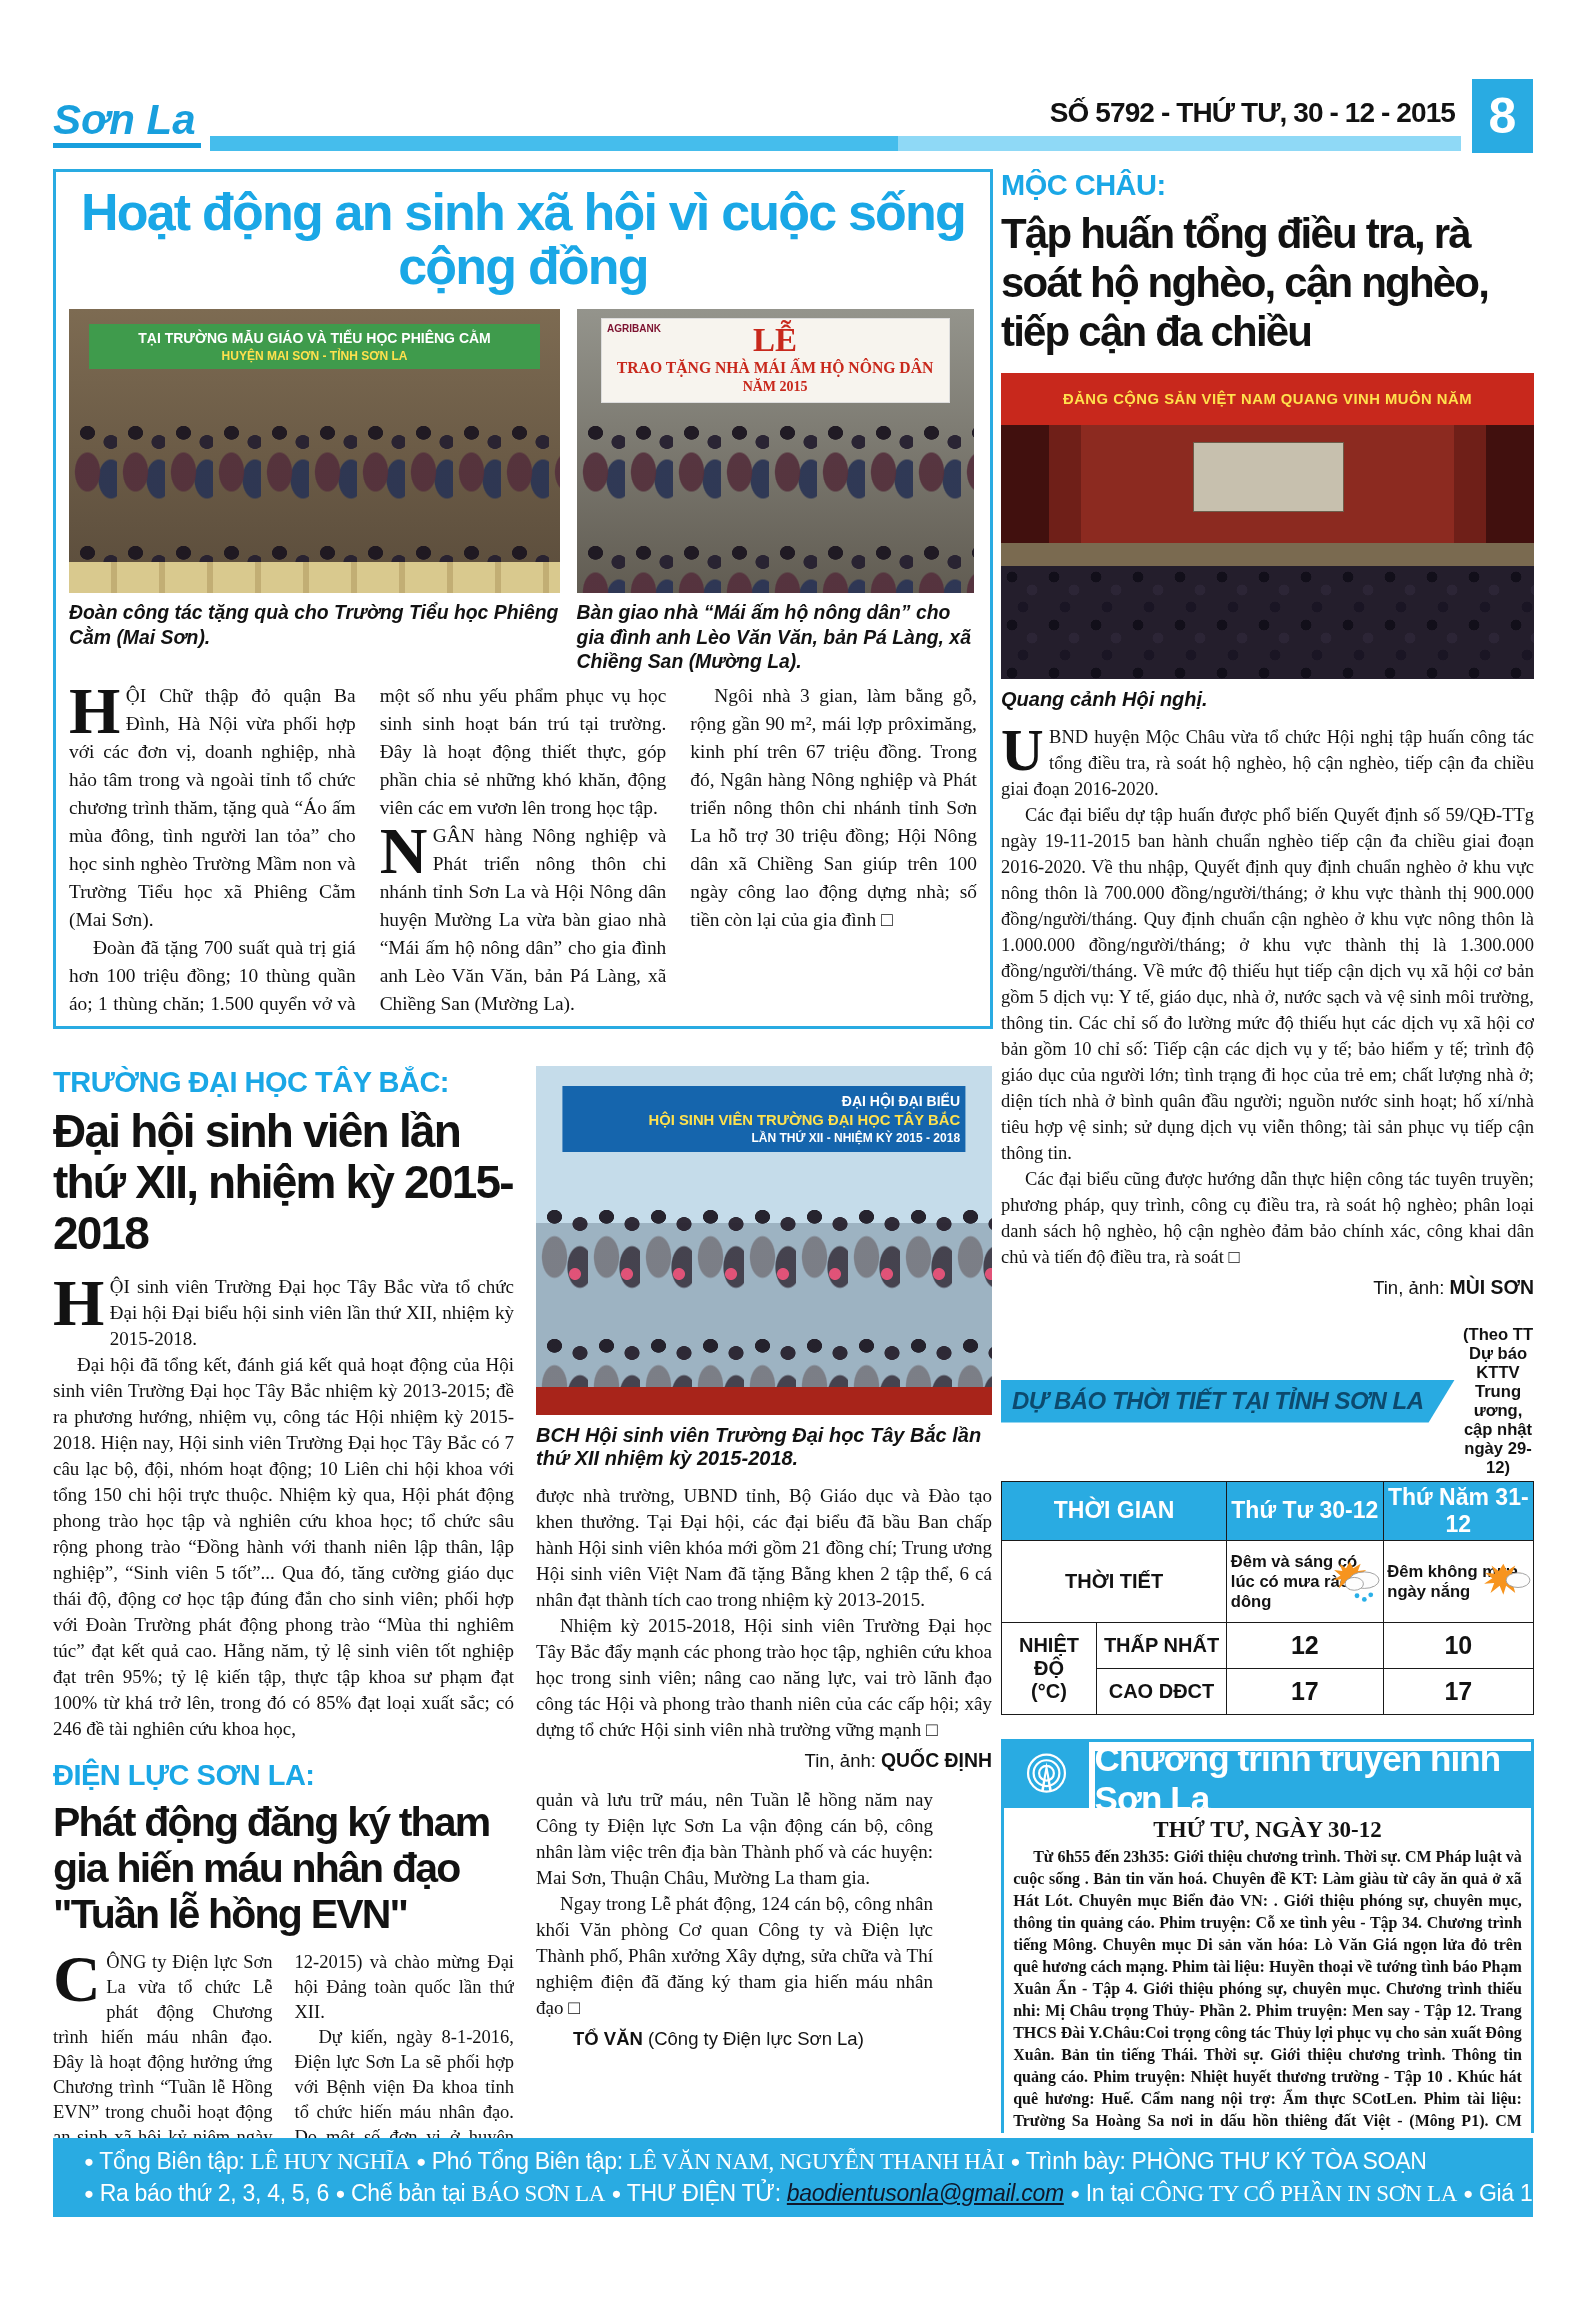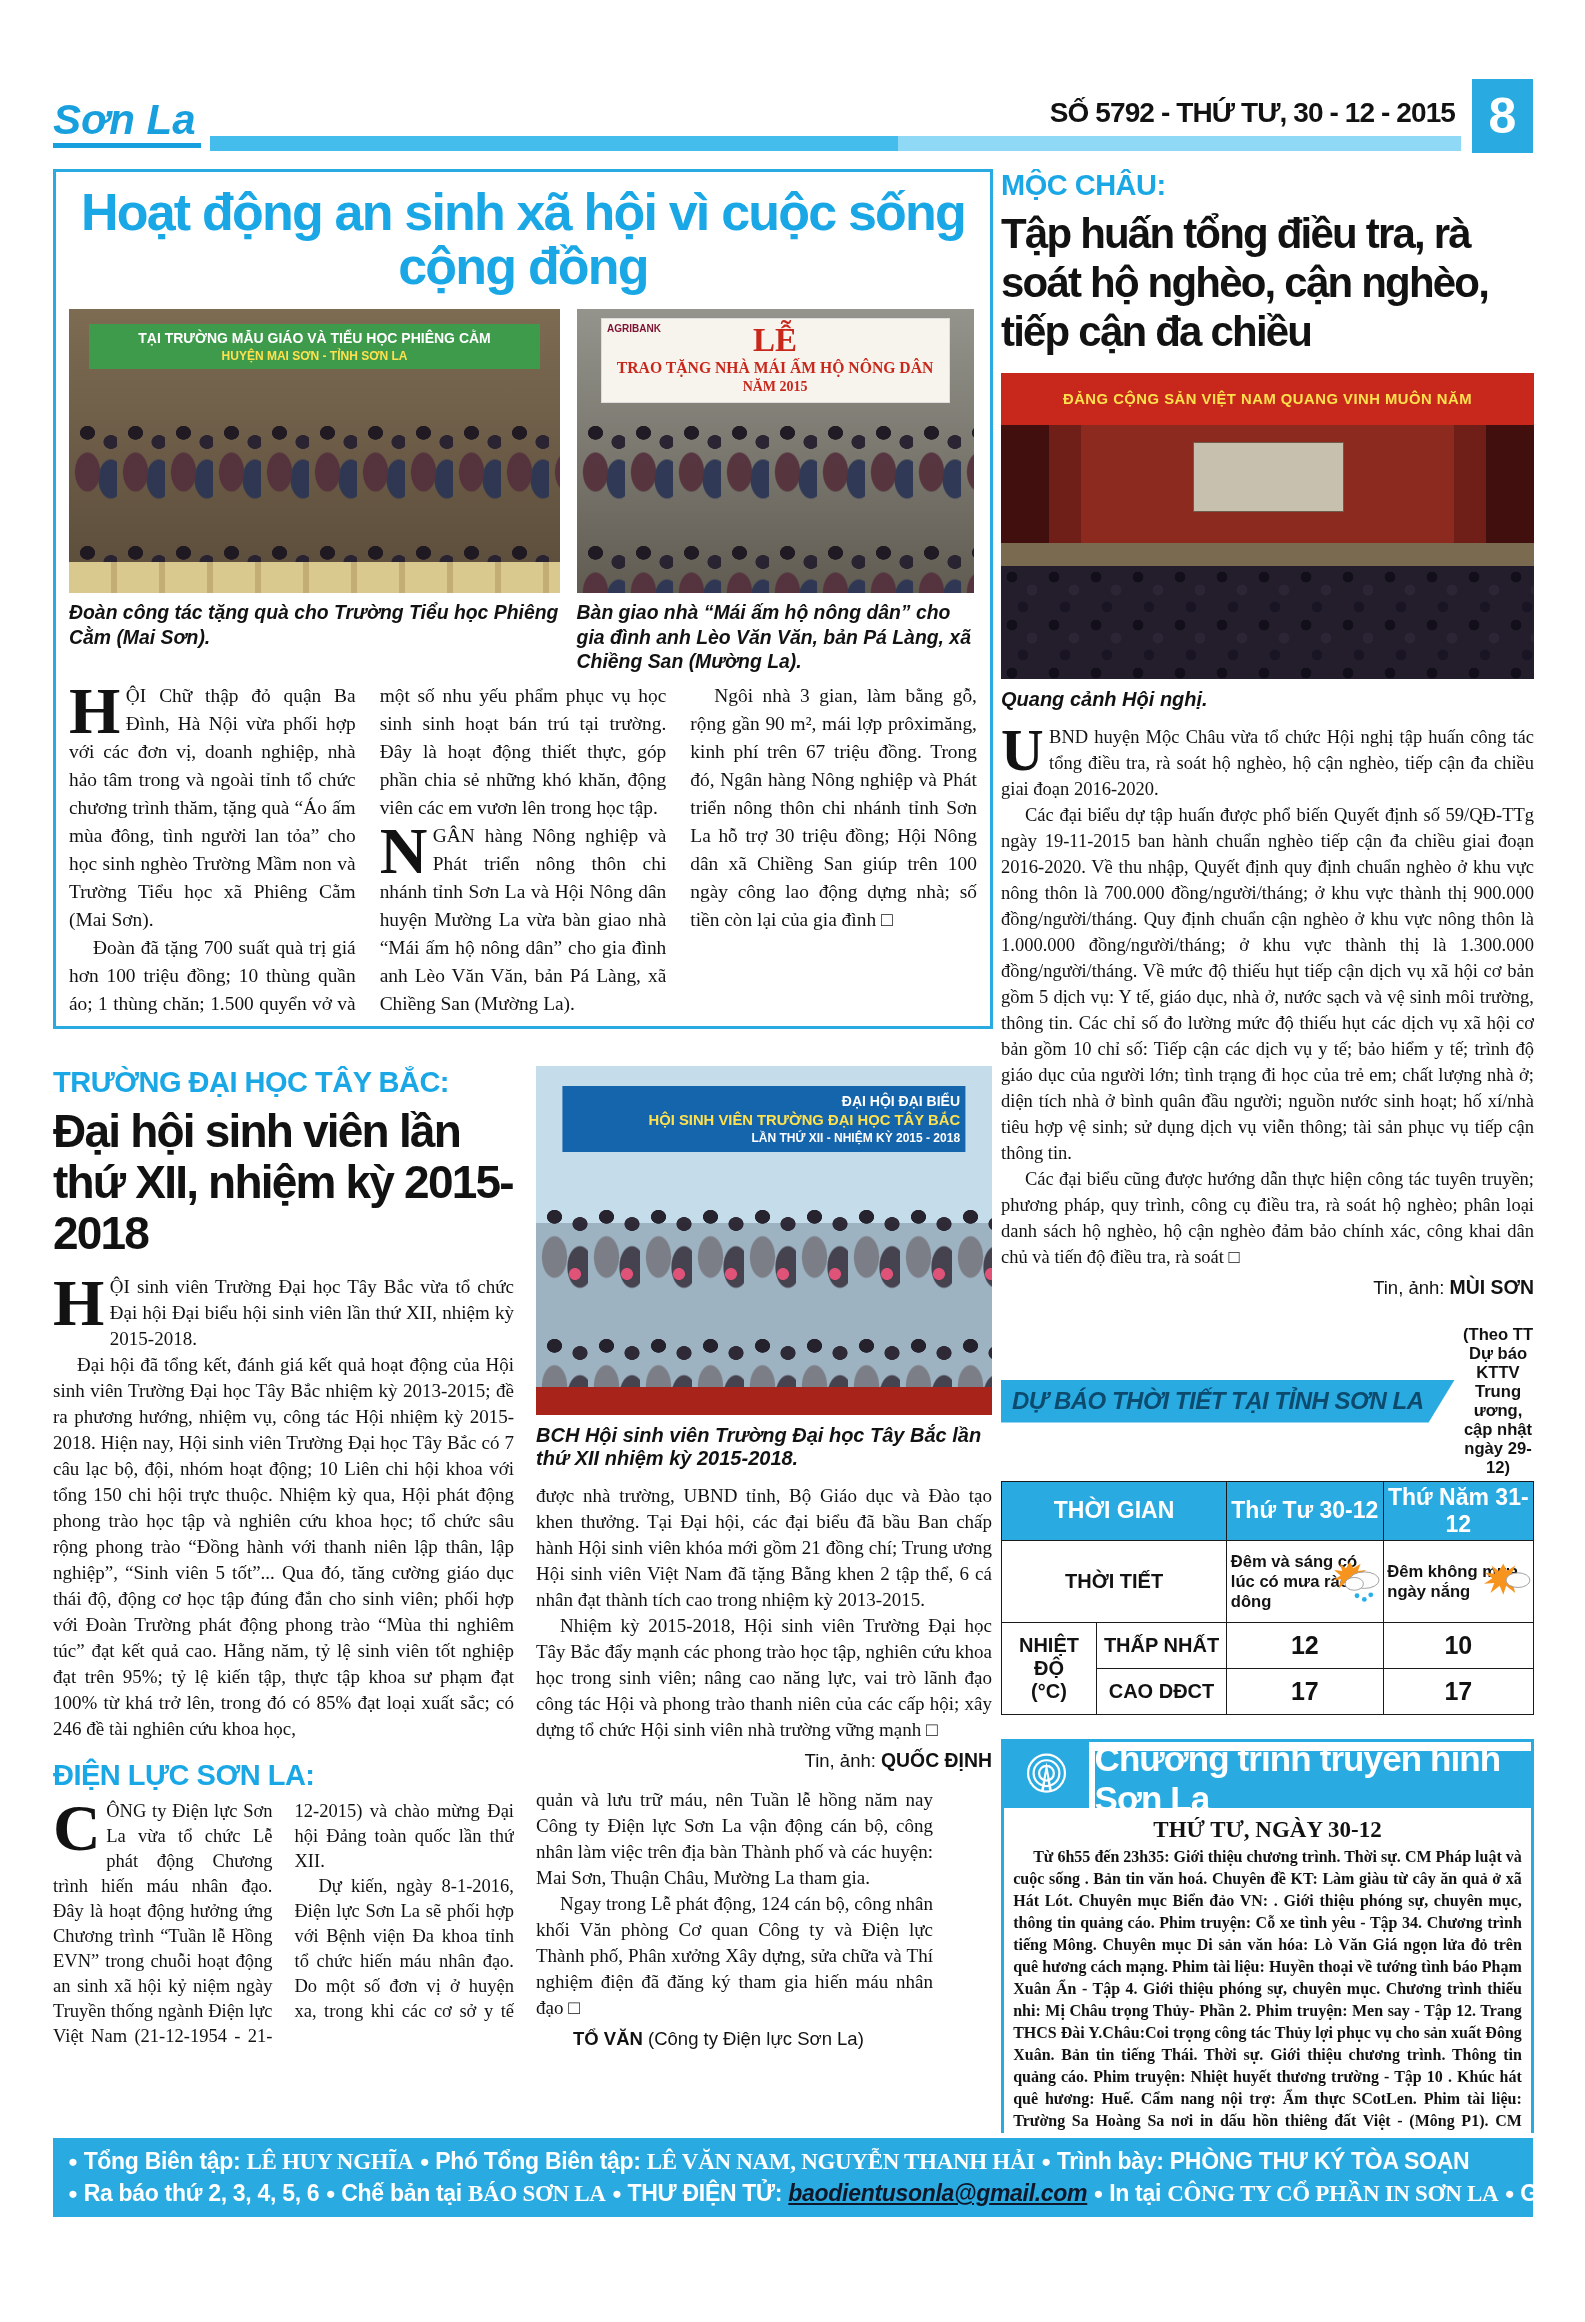--- a/index.html
+++ b/index.html
@@ -141,21 +141,21 @@
                   letter-spacing:-1.8px;line-height:46px;margin:1.8px 0 13px;}
   .power-body{column-count:2;column-gap:22px;column-fill:auto;height:268px;
               font-size:18.5px;line-height:25px;text-align:justify;overflow:hidden;}
   .power-col3{width:397px;font-size:19px;line-height:26px;text-align:justify;margin-top:13px;}
   .power-byline{font-family:"Liberation Sans",sans-serif;font-size:18.5px;margin-top:5.5px;text-indent:37px;}
 
   
   #footer{position:absolute;left:53px;top:2138px;width:1480px;height:79px;background:#29abe2;
           color:#fff;display:flex;flex-direction:column;justify-content:center;gap:4.6px;
           padding:0 14.8px;box-sizing:border-box;font-family:"Liberation Sans",sans-serif;}
-  .f-line{font-size:23px;font-weight:bold;white-space:nowrap;letter-spacing:-0.3px;}
+  .f-line{font-size:23px;font-weight:normal;white-space:nowrap;letter-spacing:-0.3px;margin-left:16px;}
   .f-name{font-family:"Liberation Serif",serif;}
   .f-bullet{font-size:16.6px;vertical-align:1.8px;}
   .f-email{font-style:italic;text-decoration:underline;color:#0f172a;}
 </style>
 </head>
 <body>
 
 <div class="page">
 
   <header id="masthead">
@@ -296,20 +296,21 @@
   <section id="middle">
     <div class="stackA">
       <div class="kicker">TRƯỜNG ĐẠI HỌC TÂY BẮC:</div>
       <h2 class="univ-headline">Đại hội sinh viên lần thứ XII, nhiệm kỳ 2015-2018</h2>
       <div class="colbody">
         <p class="bp"><span class="dropcap">H</span><span>ỘI sinh viên Trường Đại học Tây Bắc vừa tổ chức Đại hội Đại biểu hội sinh viên lần thứ XII, nhiệm kỳ 2015-2018.</span></p>
         <p class="bp indent"><span>Đại hội đã tổng kết, đánh giá kết quả hoạt động của Hội sinh viên Trường Đại học Tây Bắc nhiệm kỳ 2013-2015; đề ra phương hướng, nhiệm vụ, công tác Hội nhiệm kỳ 2015-2018. Hiện nay, Hội sinh viên Trường Đại học Tây Bắc có 7 câu lạc bộ, đội, nhóm hoạt động; 10 Liên chi hội khoa với tổng 150 chi hội trực thuộc. Nhiệm kỳ qua, Hội phát động phong trào học tập và nghiên cứu khoa học; tổ chức sâu rộng phong trào “Đồng hành với thanh niên lập thân, lập nghiệp”, “Sinh viên 5 tốt”... Qua đó, tăng cường giáo dục thái độ, động cơ học tập đúng đắn cho sinh viên; phối hợp với Đoàn Trường phát động phong trào “Mùa thi nghiêm túc” đạt kết quả cao. Hằng năm, tỷ lệ sinh viên tốt nghiệp đạt trên 95%; tỷ lệ kiến tập, thực tập khoa sư phạm đạt 100% từ khá trở lên, trong đó có 85% đạt loại xuất sắc; có 246 đề tài nghiên cứu khoa học,</span></p>
       </div>
       <div style="margin-top:16.6px;">
         <div class="kicker">ĐIỆN LỰC SƠN LA:</div>
+        <h2 class="power-headline">Phát động đăng ký tham gia hiến máu nhân đạo "Tuần lễ hồng EVN"</h2>
         <div class="power-body">
           <p class="bp"><span class="dropcap">C</span><span>ÔNG ty Điện lực Sơn La vừa tổ chức Lễ phát động Chương trình hiến máu nhân đạo. Đây là hoạt động hưởng ứng Chương trình “Tuần lễ Hồng EVN” trong chuỗi hoạt động an sinh xã hội kỷ niệm ngày Truyền thống ngành Điện lực Việt Nam (21-12-1954 - 21-12-2015) và chào mừng Đại hội Đảng toàn quốc lần thứ XII.</span></p>
           <p class="bp indent"><span>Dự kiến, ngày 8-1-2016, Điện lực Sơn La sẽ phối hợp với Bệnh viện Đa khoa tỉnh tổ chức hiến máu nhân đạo. Do một số đơn vị ở huyện xa, trong khi các cơ sở y tế tuyến huyện chưa có điều kiện bảo</span></p>
         </div>
       </div>
     </div>
     <div class="stackB">
       <div class="photo-4">
         <div class="p4-banner">
           <div class="p4-line1">ĐẠI HỘI ĐẠI BIỂU</div>

